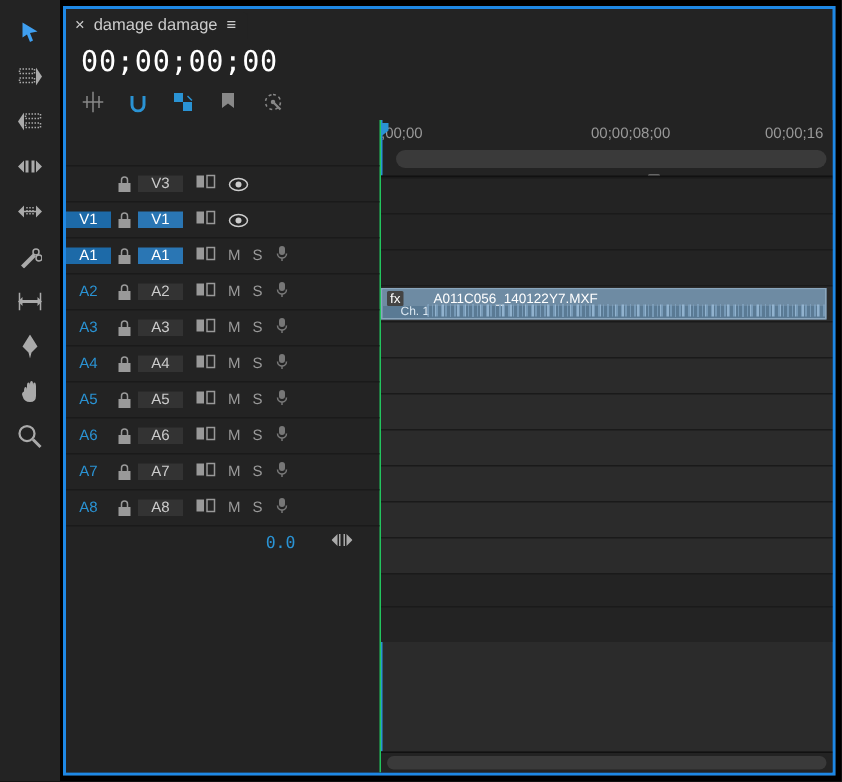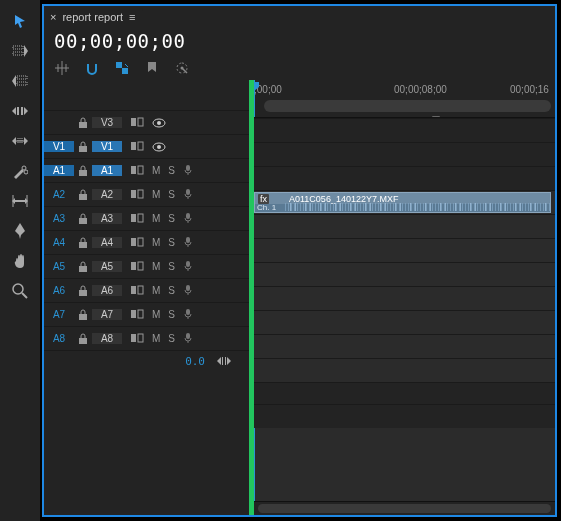--- a/index.html
+++ b/index.html
@@ -81,21 +81,21 @@
   .tool-row .ic { width:16px; height:16px; display:flex; align-items:center; justify-content:center; color:#2a93d4;}
   .tool-row .ic.dim { color:#888; }
   .body {
     flex: 1;
     display: flex;
     overflow:hidden;
   }
   .trackheads {
     width: 210px;
     background: #232323;
-    border-right: 5px solid #22c55e;
+    border-right: 1px solid #22c55e;
     display:flex;
     flex-direction:column;
     padding-top: 30px;
   }
   .timeline {
     flex: 1;
     background: #2b2b2b;
     position: relative;
     display:flex;
     flex-direction:column;
@@ -218,33 +218,33 @@
     left:30px; right:0;
     bottom:1px;
     height:8px;
     background:
       repeating-linear-gradient(90deg,#7fa2c0 0 1px, transparent 1px 3px),
       repeating-linear-gradient(90deg,#9fc0dd 0 1px, transparent 1px 5px);
     opacity:0.8;
   }
   .clip .ch{
     position:absolute;
-    left:2px;
+    left:12px;
     bottom:0;
     font-size:8px;
     color:#dce8f2;
   }
   .footer1{
     height:22px;
     display:flex;
     align-items:center;
     justify-content:flex-end;
     padding-right:18px;
     border-top:1px solid #1a1a1a;
-    gap:12px;
+    gap:24px;
     color:#ccc;
   }
   .footer1 .val{ color:#2a93d4; font-family:monospace;}
   .footer2{
     height:24px;
     display:flex;
     align-items:center;
     padding-left:78px;
     gap:10px;
     color:#ccc;
@@ -330,21 +330,21 @@
           <circle cx="6" cy="6" r="5" fill="none" stroke="currentColor" stroke-width="1.5"></circle>
           <line x1="10" y1="10" x2="15" y2="15" stroke="currentColor" stroke-width="2"></line>
         </svg>
       </div>
   </div>
 
   <div class="panel">
     <div class="tab-strip">
       <div class="tab">
         <span>×</span>
-        <span>report report</span>
+        <span>damage damage</span>
         <span>≡</span>
       </div>
     </div>
     <div class="header">
       <div class="timecode">00;00;00;00</div>
     </div>
     <div class="tool-row">
       <span class="ic dim">
           <svg width="14" height="14">
             <line x1="7" y1="0" x2="7" y2="14" stroke="currentColor"></line>

